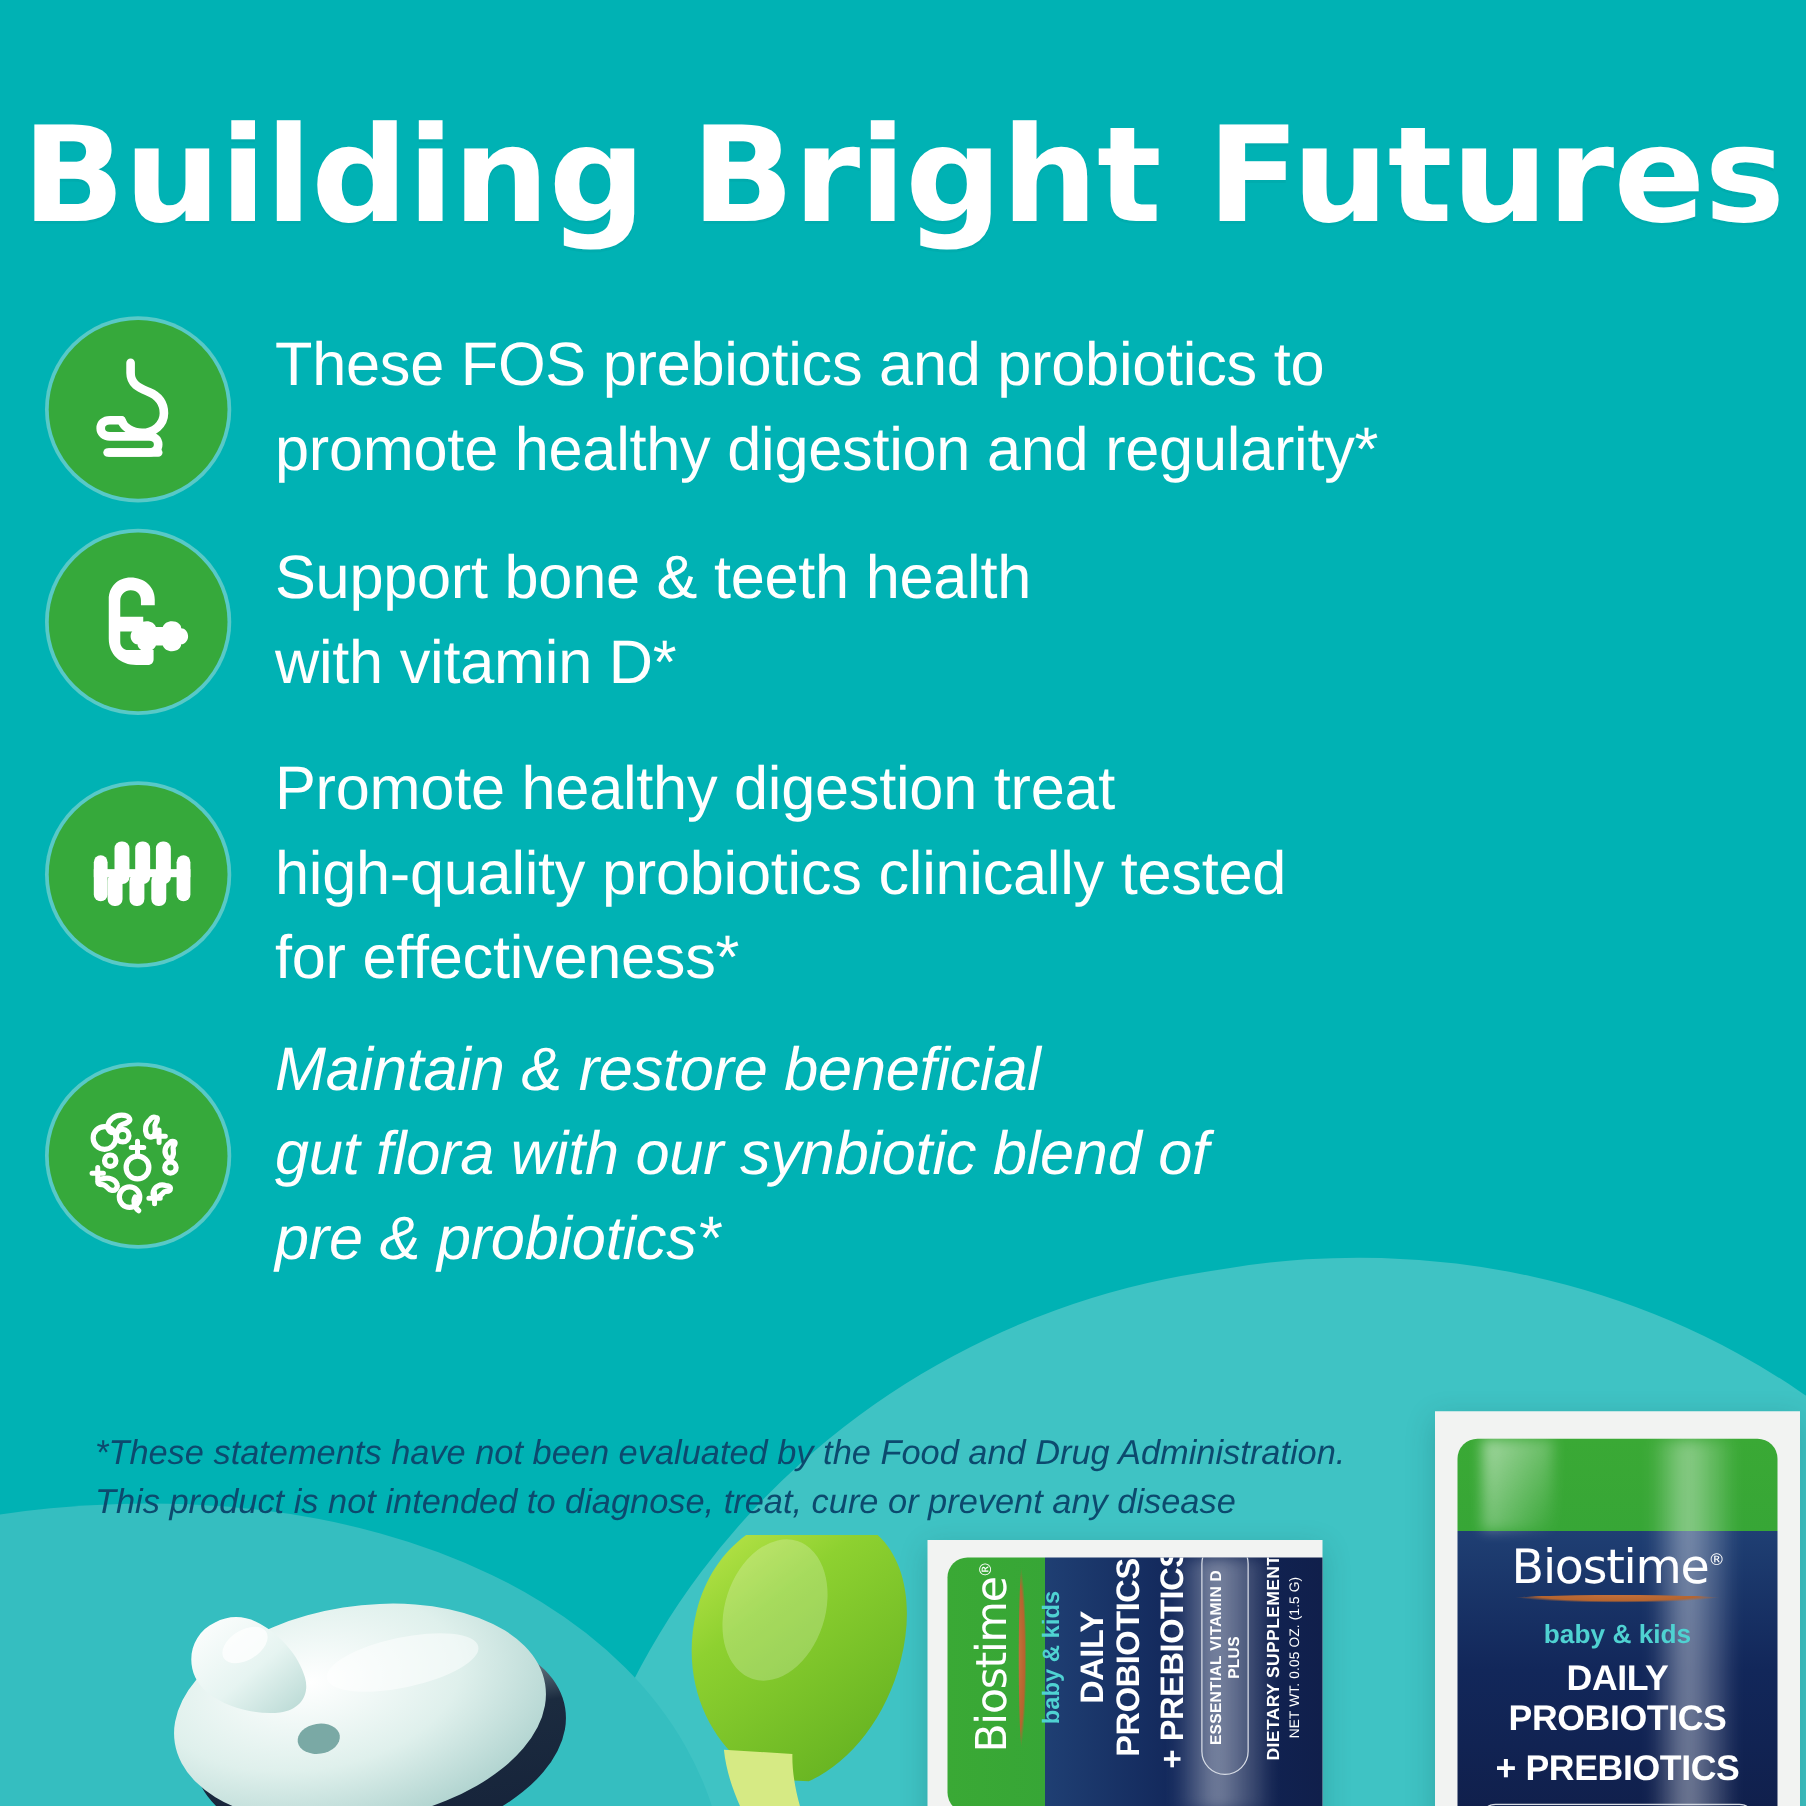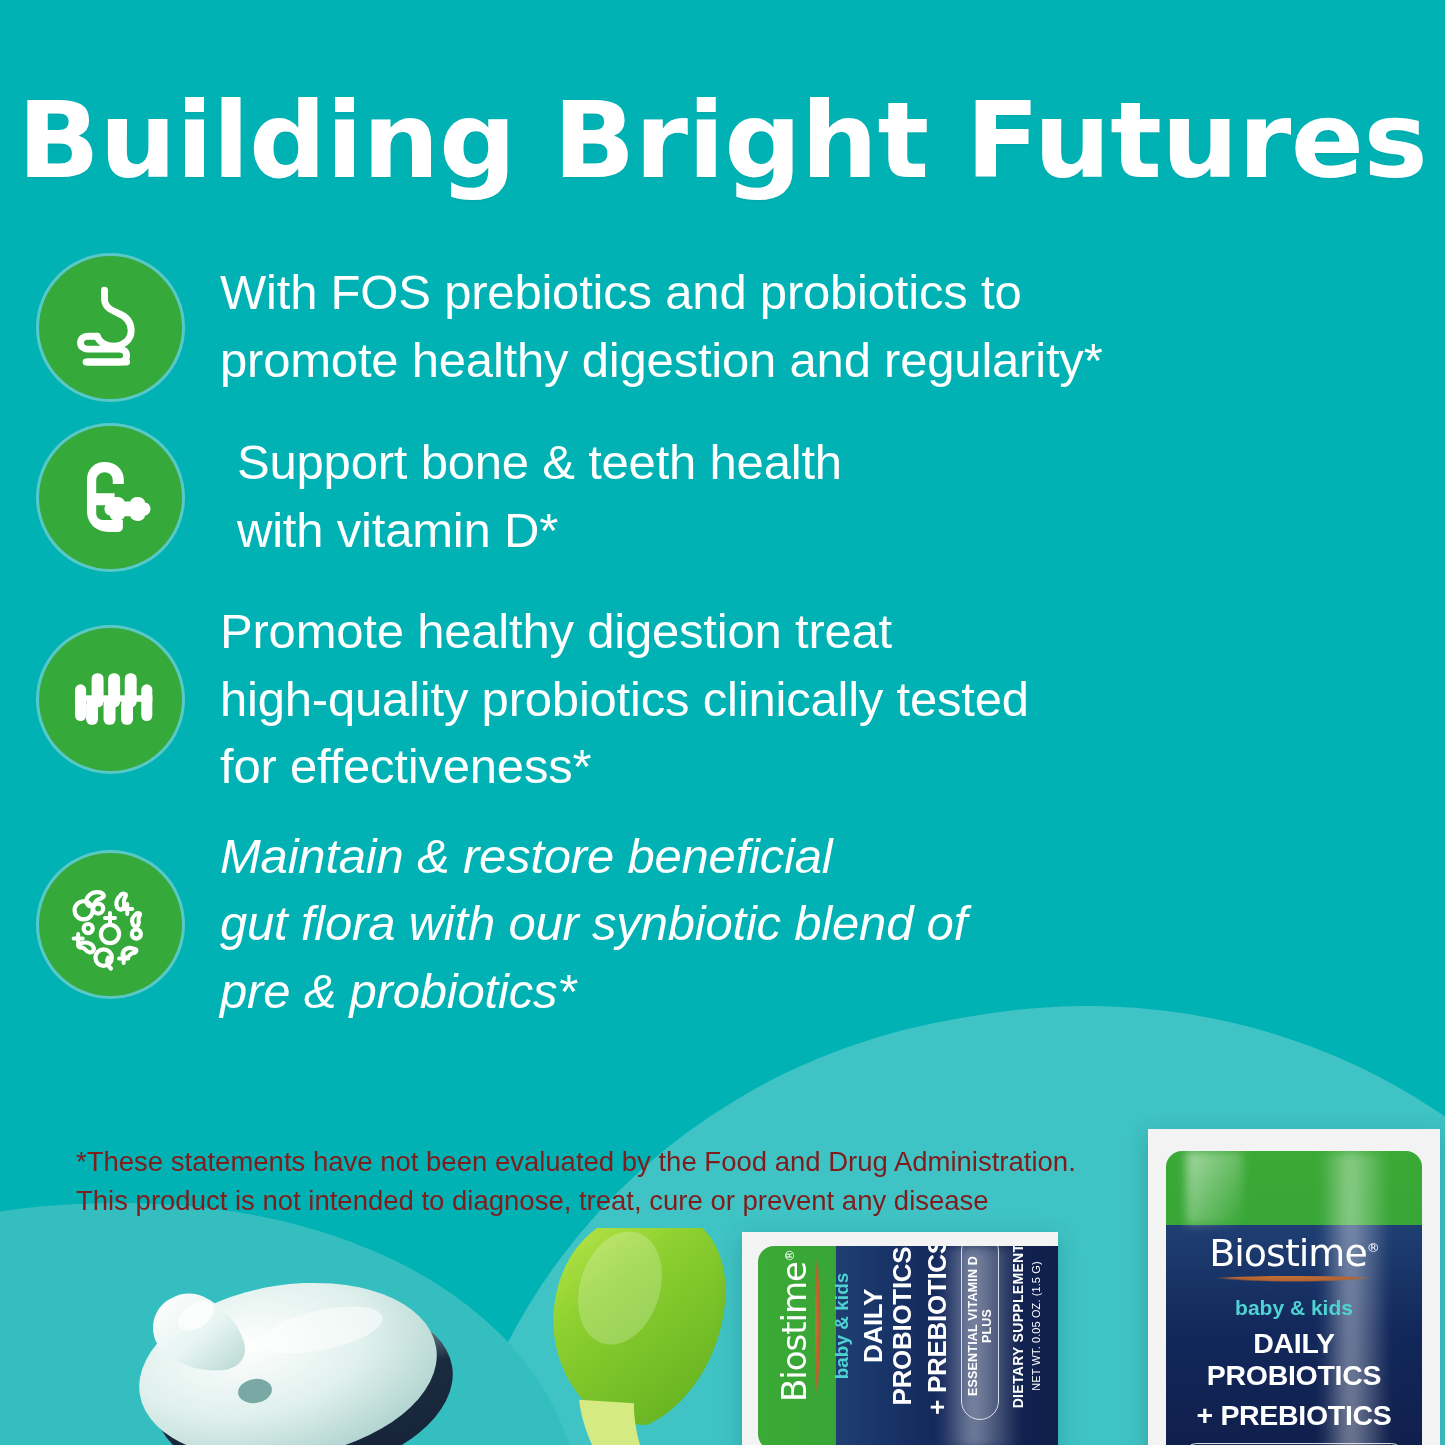--- a/index.html
+++ b/index.html
@@ -67,31 +67,32 @@
     font-size:49px;
     line-height:1.38;
     font-weight:400;
     letter-spacing:-0.2px;
     padding-right:60px;
     white-space:pre-line;
   }
 
   
   .b1{margin-bottom:20px;}
-  .b2{margin-bottom:26px;gap:17px;}
+  .b2{margin-bottom:26px;}
   .b3{margin-bottom:22px;}
   .b4{margin-bottom:0;font-style:italic;}
 
   
   .disclaimer{
     position:absolute;left:76px;top:1142px;width:1060px;
-    color:#7f1d1d;
+    color:#0c4a6e;
     font-size:27.5px;
     line-height:1.42;
     white-space:pre-line;
+    font-style:italic;
   }
 
   
   .pacifier{position:absolute;left:92px;top:1238px;width:400px;height:230px;}
   .spoon{position:absolute;left:470px;top:1228px;width:280px;height:240px;}
 
   
   .sachet{
     position:absolute;
     background:#f2f3f2;
@@ -183,21 +184,21 @@
     <div class="benefit b1">
       <div class="icon-wrap">
         <div class="icon-circle">
           <svg width="92" height="92" viewBox="0 0 100 100" fill="none" stroke="#ffffff" stroke-width="7.5" stroke-linecap="round" stroke-linejoin="round">
             <path d="M44 10 v9 c0 10 8 13 15 16 c10 4 14 11 14 19 c0 10 -9 17 -19 17 c-9 0 -16 -5 -18 -11"></path>
             <path d="M36 60 h-10 c-5 0 -8 3 -8 7 s3 7 8 7 h34 c5 0 8 3 8 7 s-3 7 -8 7 h-34"></path>
             <path d="M24 88 h44"></path>
           </svg>
         </div>
       </div>
-      <div class="btext">With FOS prebiotics and probiotics to
+      <div class="btext">These FOS prebiotics and probiotics to
 promote healthy digestion and regularity*</div>
     </div>
 
     <div class="benefit b2">
       <div class="icon-wrap">
         <div class="icon-circle">
           <svg width="92" height="92" viewBox="0 0 100 100">
             <path fill="#ffffff" d="M44 12 c-11 0 -19 8 -19 19 v34 c0 14 10 23 24 23 h10 c3 0 5 -2 5 -5 v-8 H42 c-4 0 -7 -3 -7 -7 v-9 h20 v-13 H35 V32 c0 -5 4 -9 9 -9 c6 0 9 4 9 9 v4 h12 v-5 c0 -11 -9 -19 -21 -19 z"></path>
             <path fill="#ffffff" d="M58 50 c-5 0 -8 3 -8 6 c-3 0 -6 3 -6 7 s3 7 6 7 c0 3 3 6 8 6 c4 0 7 -2 8 -5 h6 c1 3 4 5 8 5 c5 0 8 -3 8 -6 c3 0 6 -3 6 -7 s-3 -7 -6 -7 c0 -3 -3 -6 -8 -6 c-4 0 -7 2 -8 5 h-6 c-1 -3 -4 -5 -8 -5 z"></path>
           </svg>

